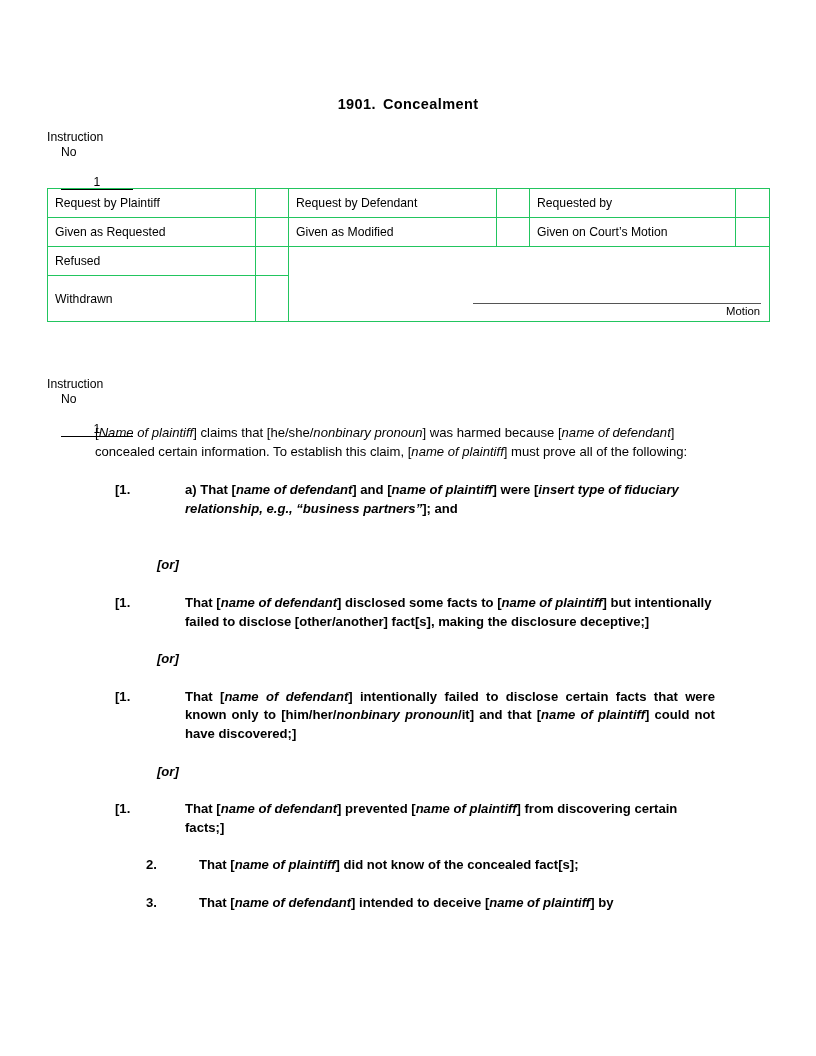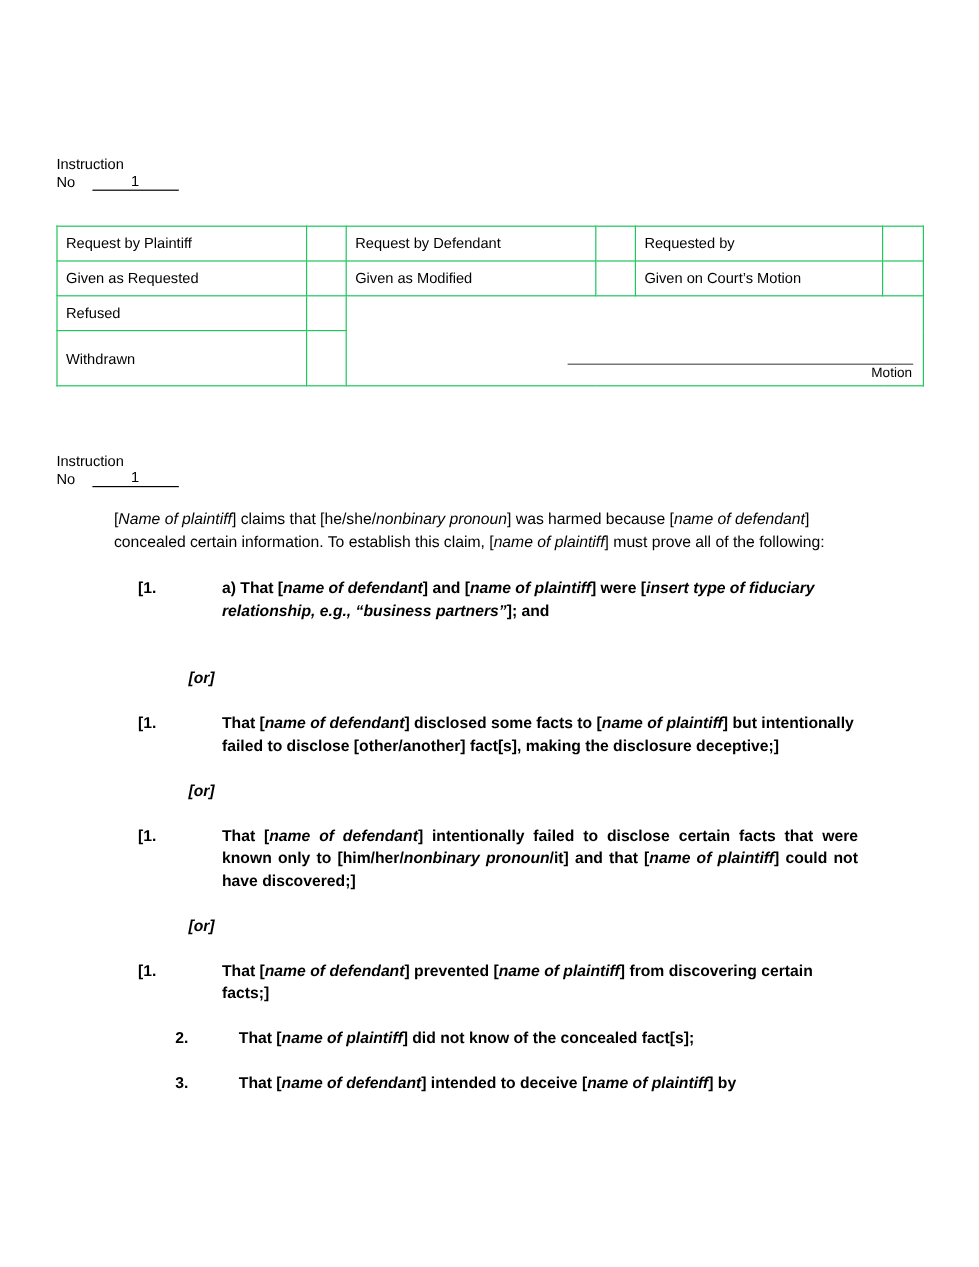--- a/index.html
+++ b/index.html
@@ -38,21 +38,22 @@
     position: absolute;
     font-size: 12.2px;
     line-height: 15px;
     font-weight: normal;
     white-space: nowrap;
   }
   .instr-block .l1 { display: block; }
   .instr-block .l2 {
     display: flex;
     align-items: baseline;
-    gap: 0;
+    gap: 16px;
+    flex-direction: column;
   }
   .instr-block .no-label { display: inline-block; }
   .instr-rule {
     display: inline-block;
     width: 72px;
     margin-left: 14px;
     border-bottom: 1px solid #000;
     text-align: center;
     font-size: 12.2px;
     line-height: 14px;
@@ -141,20 +142,23 @@
   .sp-lead { height: 20px; }
   .sp-para { height: 19px; }
   .sp-or   { height: 19px; }
   i { font-style: italic; }
 </style>
 </head>
 <body>
 
 <div class="page">
 
+  <div class="doc-title">
+    <span class="num">1901.</span><span>Concealment</span>
+  </div>
 
   <div class="instr-block" id="instr-1">
     <span class="l1">Instruction</span>
     <span class="l2">
       <span class="no-label">No</span>
       <span class="instr-rule">1</span>
     </span>
   </div>
 
   <table class="disp-table">

